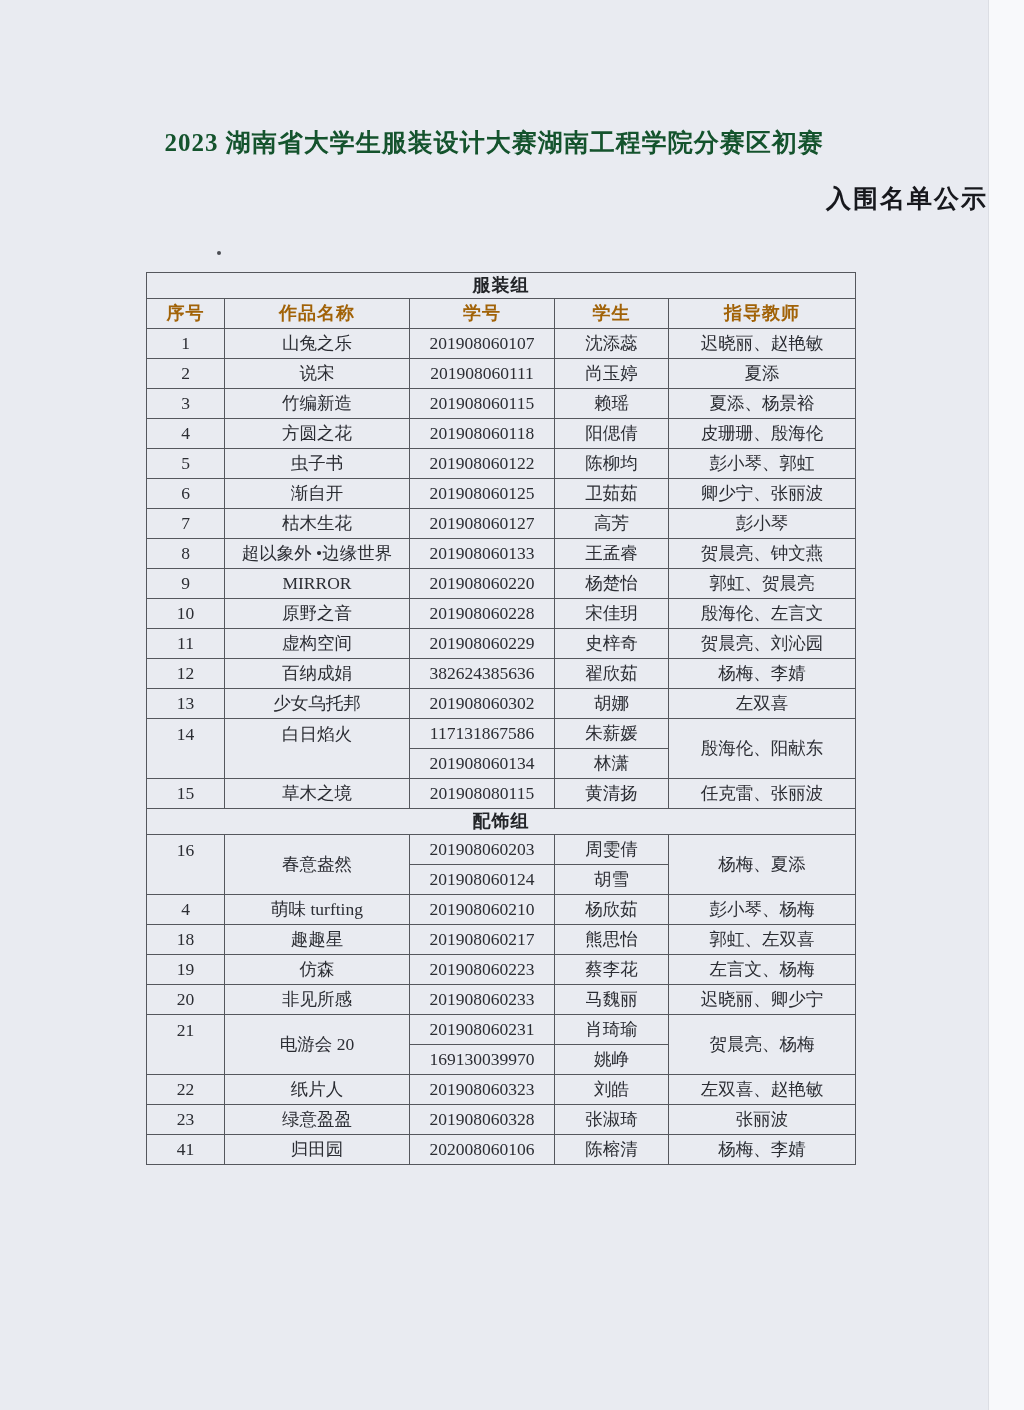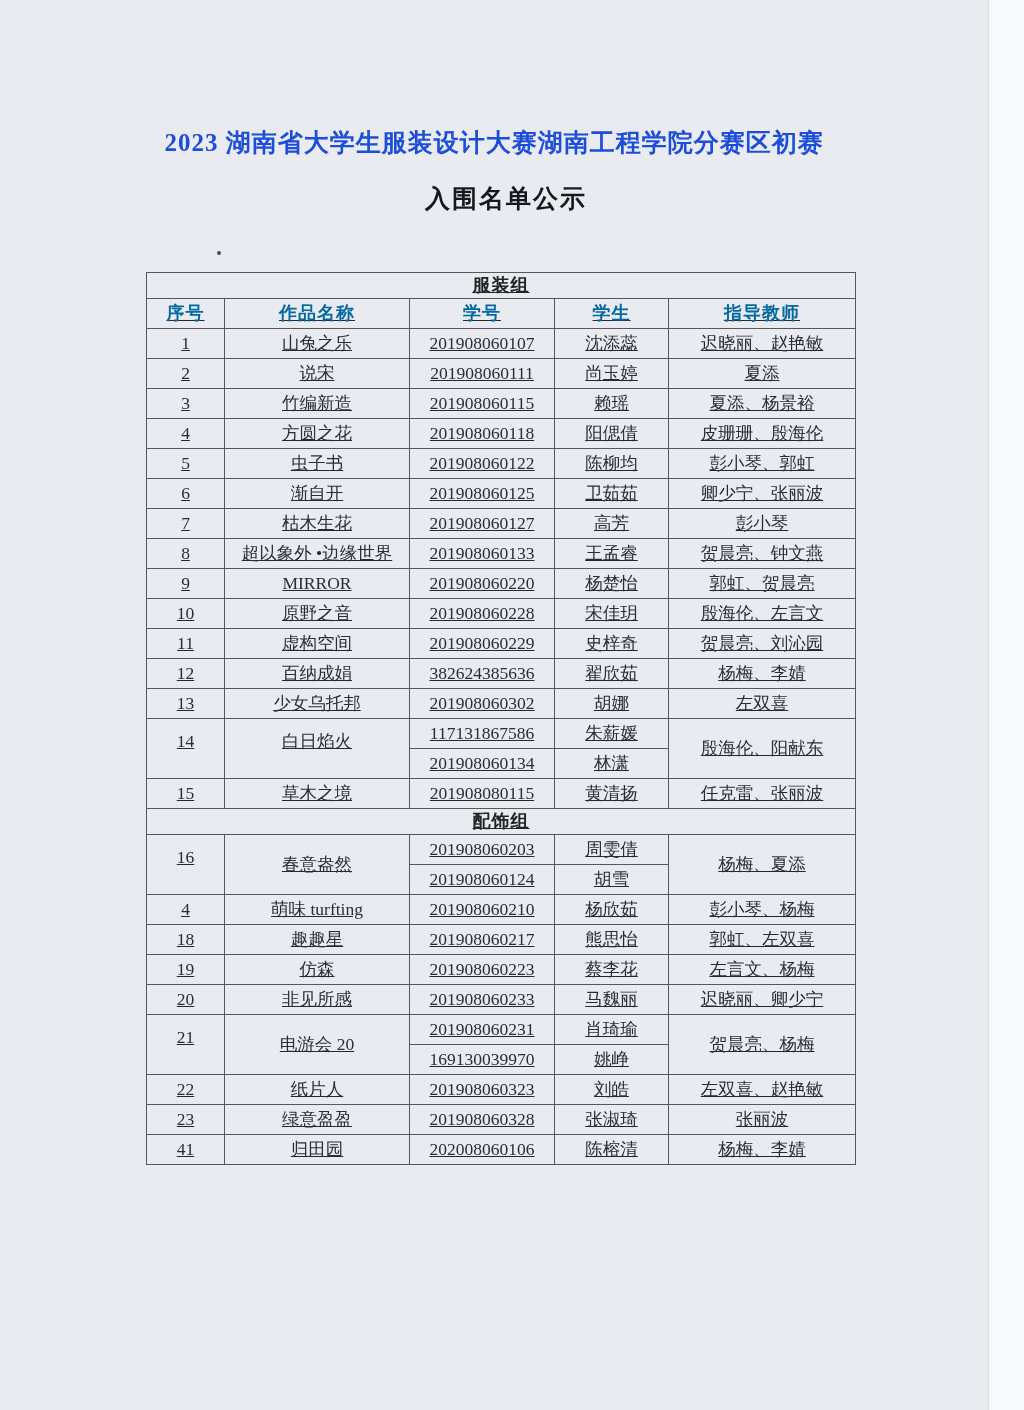--- a/index.html
+++ b/index.html
@@ -18,44 +18,43 @@
     background: #f8f9fb;
     border-left: 1px solid #dcdee4;
   }
   .doc-title {
     position: absolute;
     left: 0; top: 126px; width: 988px;
     text-align: center;
     font-weight: 700;
     font-size: 25px;
     letter-spacing: 1px;
-    color: #1d4ed8;
+    color: #14532d;
   }
   .doc-subtitle {
     position: absolute;
     left: 0; top: 182px; width: 988px;
-    text-align: center;
+    text-align: right;
     font-weight: 700;
     font-size: 25px;
     letter-spacing: 2px;
     color: #17181d;
     padding-left: 24px;
   }
   .stray-dot {
     position: absolute; left: 217px; top: 251px;
     width: 4px; height: 4px; border-radius: 50%;
     background: #4b4d53;
   }
   table.finalists {
     position: absolute;
     left: 146px; top: 272px;
     width: 709px;
     border-collapse: collapse;
     table-layout: fixed;
-    text-decoration: underline;
   }
   .finalists col.c-no       { width: 78px; }
   .finalists col.c-work     { width: 185px; }
   .finalists col.c-sid      { width: 145px; }
   .finalists col.c-student  { width: 114px; }
   .finalists col.c-teachers { width: 187px; }
   .finalists td, .finalists th {
     border: 1.5px solid #55575d;
     text-align: center;
     vertical-align: middle;
@@ -65,30 +64,30 @@
     font-weight: 400;
     color: #2b2d33;
     line-height: 1.15;
     overflow: hidden;
     white-space: nowrap;
   }
   .finalists th {
     font-weight: 700;
     font-size: 18px;
     letter-spacing: 1px;
-    color: #0369a1;
+    color: #a16207;
   }
   .finalists td.section-row {
     font-weight: 700;
     font-size: 18px;
     letter-spacing: 1px;
     height: 26px;
     color: #222428;
   }
-  .finalists td.vtop { vertical-align: top; padding-top: 12px; }
+  .finalists td.vtop { vertical-align: top; padding-top: 5px; }
 </style>
 </head>
 <body>
 
 <div class="page">
   <div class="edge-strip"></div>
 
   <div class="doc-title">2023 湖南省大学生服装设计大赛湖南工程学院分赛区初赛</div>
   <div class="doc-subtitle">入围名单公示</div>
 

